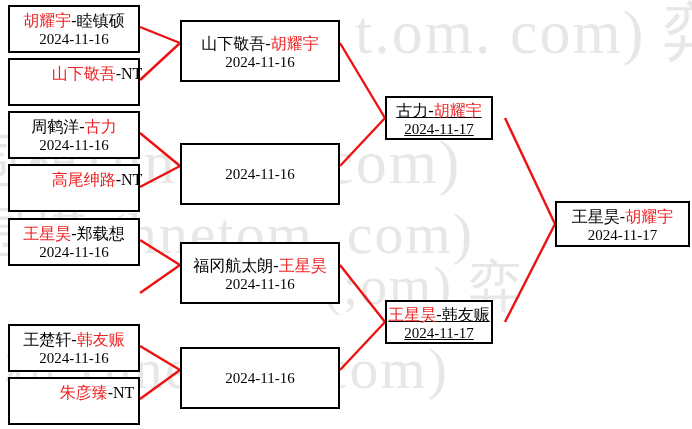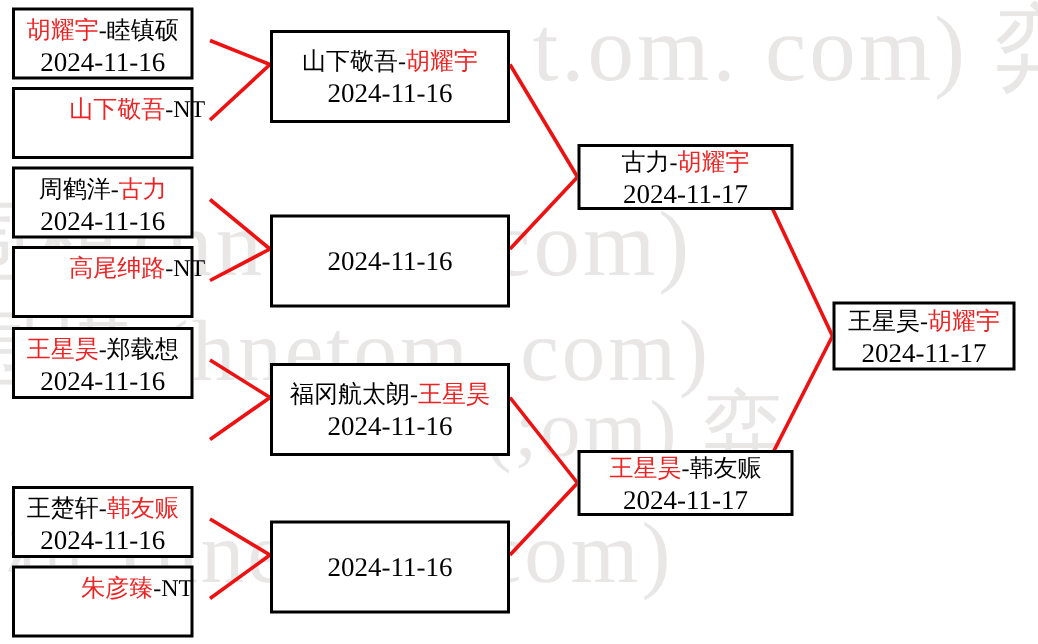--- a/index.html
+++ b/index.html
@@ -58,39 +58,39 @@
     align-items: center;
     line-height: 1.12;
     color: #000000;
   }
   .box .players {
     font-size: 16px;
     margin-top: 3px;
     white-space: nowrap;
   }
   .box .date {
-    font-size: 18px;
+    font-size: 15px;
     margin-top: 1px;
     white-space: nowrap;
     font-family: "Liberation Serif", "DejaVu Serif", serif;
   }
   .win   { color: #ee2222; }
   .lose  { color: #000000; }
   .sep   { color: #000000; }
 
   
-  .r1 { width: 121px; height: 48px; left: 8px; justify-content: flex-start; padding-top: 2px; }
+  .r1 { width: 132px; height: 48px; left: 8px; justify-content: flex-start; padding-top: 2px; }
   .r1.single .players { margin-top: 3px; margin-left: 46px; }
 
   
   .r2 { width: 160px; height: 62px; left: 180px; justify-content: center; }
   
-  .r3 { width: 144px; height: 44px; left: 385px; justify-content: center; }
-  
-  .r4 { width: 122px; height: 46px; left: 555px; justify-content: center; }
+  .r3 { width: 108px; height: 44px; left: 385px; justify-content: center; text-decoration: underline; }
+  
+  .r4 { width: 135px; height: 46px; left: 555px; justify-content: center; }
 </style>
 </head>
 <body>
 
 <div id="root">
 
   <div id="watermark">
     <div class="wm-line wm-a">t.om. com)  弈</div>
     <div class="wm-line wm-b">围棋(hnetom.com)</div>
     <div class="wm-line wm-c">(;om)  弈</div>

